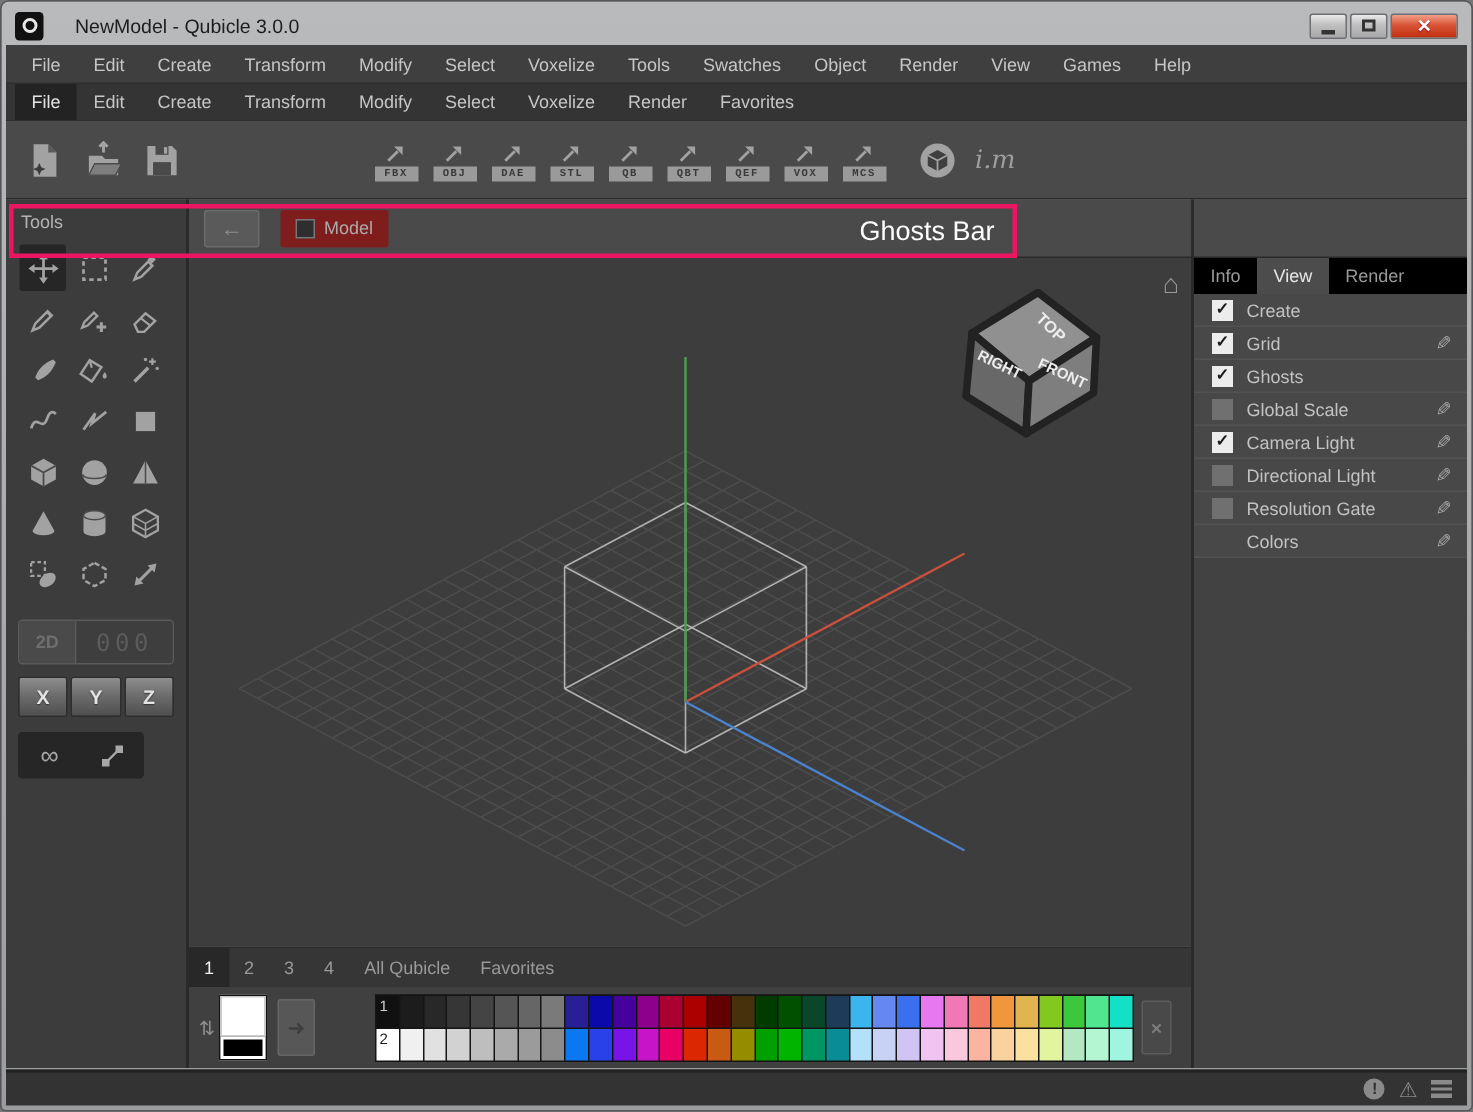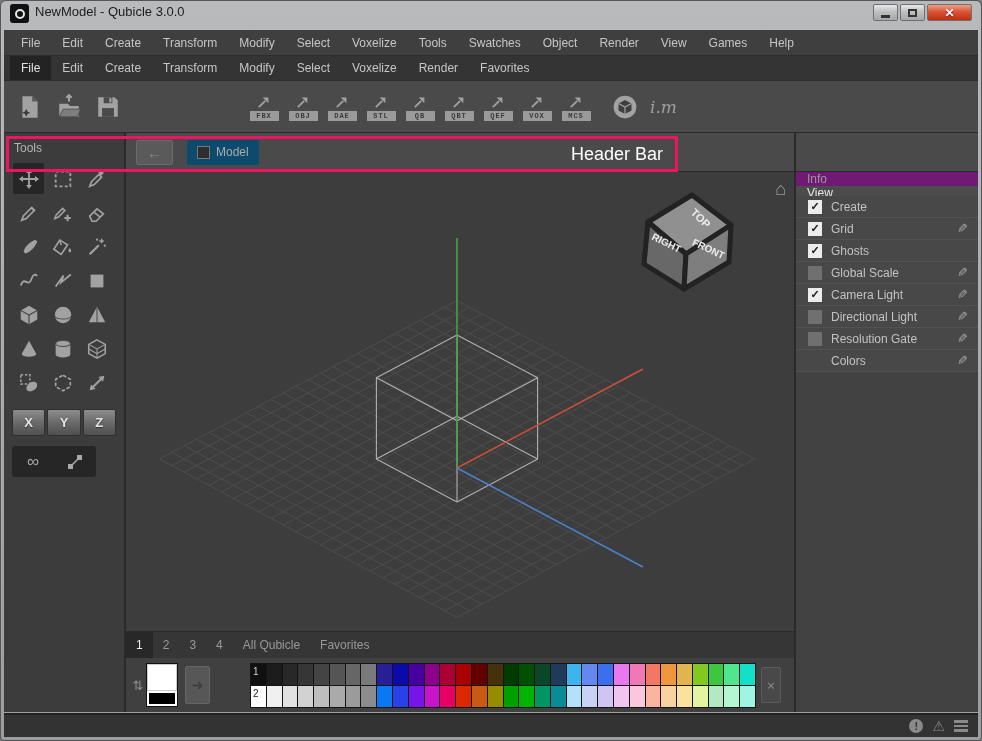--- a/index.html
+++ b/index.html
@@ -1,20 +1,20 @@
 <!DOCTYPE html>
 <html><head>
 <meta charset="utf-8">
 <style>
   html,body{margin:0;padding:0;background:#777;font-family:"Liberation Sans",sans-serif;}
   *{box-sizing:border-box;}
   .window{width:982px;height:741px;background:linear-gradient(#b9babc,#9c9d9f);border:1px solid #55565a;
     border-radius:6px 6px 4px 4px;padding:3px;display:flex;flex-direction:column;overflow:hidden;}
   
-  .titlebar{height:26px;display:flex;padding:0 6px;gap:6px;}
+  .titlebar{height:26px;display:flex;align-items:center;padding:0 6px;gap:21px;}
   .appicon{width:19px;height:19px;background:#111;border-radius:3px;display:flex;align-items:center;justify-content:center;}
   .appicon .ring{width:10px;height:10px;border:2.5px solid #e8e8e8;border-radius:50%;}
   .title{font-size:13px;color:#1c1c1c;flex:1;}
   .winbtns{display:flex;gap:2px;}
   .wbtn{height:17px;width:25px;border:1px solid #6e6f72;border-radius:2px;
     background:linear-gradient(#e9e9e9,#bfbfbf 45%,#a8a8a8);display:flex;align-items:center;justify-content:center;}
   .wbtn.close{width:45px;background:linear-gradient(#f0a088,#d95436 45%,#c03010);}
   .glyph-min{width:9px;height:3px;background:#333;margin-top:8px;}
   .glyph-max{width:9px;height:8px;border:2px solid #333;}
   .glyph-close{color:#fff;font-weight:bold;font-size:12px;line-height:1;text-shadow:0 1px 1px #802;}
@@ -40,32 +40,32 @@
   .ctrl2d .seg1{width:38px;background:#4a4a4a;color:#6e6e6e;font-weight:bold;font-size:12px;display:flex;align-items:center;justify-content:center;border-right:1px solid #5a5a5a;}
   .ctrl2d .seg2{flex:1;background:#3e3e3e;color:#5c5c5c;font-family:"DejaVu Sans Mono",monospace;font-size:16px;letter-spacing:3px;display:flex;align-items:center;justify-content:center;}
   .xyzrow{margin:8px 8px 0;display:flex;gap:2px;}
   .axisbtn{flex:1;height:27px;border:1px solid #2e2e2e;border-radius:2px;color:#e4e4e4;font-weight:bold;font-size:13px;
     background:linear-gradient(#8d8d8d,#6a6a6a 50%,#4f4f4f);display:flex;align-items:center;justify-content:center;text-shadow:0 1px 1px #333;}
   .maskrow{margin:10px 8px 0;display:flex;width:84px;background:#262626;border-radius:3px;}
   .maskbtn{width:42px;height:31px;display:flex;align-items:center;justify-content:center;color:#a8a8a8;font-size:17px;}
   .centercol{flex:1;display:flex;flex-direction:column;min-width:0;}
   .headerband{height:39px;background:#4a4a4a;display:flex;align-items:center;padding:0 10px;gap:14px;border-bottom:1px solid #2a2a2a;}
   .backbtn{width:37px;height:25px;background:#5a5a5a;border:1px solid #6b6b6b;border-radius:2px;display:flex;align-items:center;justify-content:center;color:#8e8e8e;font-size:15px;}
-  .modeltab{height:25px;background:#0c4a6e;border-radius:2px;display:flex;align-items:center;gap:6px;padding:0 10px;color:#ababab;font-size:12px;}
+  .modeltab{height:25px;background:#7f1d1d;border-radius:2px;display:flex;align-items:center;gap:6px;padding:0 10px;color:#ababab;font-size:12px;}
   .modeltab .sq{width:13px;height:13px;background:#2e2e2e;border:1px solid #777;}
   .annot{position:absolute;left:2px;top:3px;width:672px;height:36px;border:3px solid #ec1562;z-index:30;
     display:flex;align-items:center;justify-content:flex-end;padding-right:12px;pointer-events:none;}
   .annot-label{color:#fff;font-size:18px;}
   .viewport{flex:1;background:#3d3d3d;position:relative;overflow:hidden;}
   .homeicon{position:absolute;right:8px;top:8px;color:#9a9a9a;font-size:18px;line-height:1;}
   .navcube{position:absolute;right:58px;top:16px;}
   
   .rightpanel{width:184px;background:#424242;border-left:2px solid #2a2a2a;display:flex;flex-direction:column;}
   .rp-band{height:39px;background:#4a4a4a;border-bottom:1px solid #2a2a2a;}
-  .rp-tabs{display:flex;background:#701a75;height:24px;flex-direction:column;}
+  .rp-tabs{display:flex;background:#000000;height:24px;}
   .rp-tab{padding:0 11px;font-size:12px;color:#999;display:flex;align-items:center;}
   .rp-tab.active{background:#4c4c4c;color:#e8e8e8;}
   .rp-rows{background:#484848;}
   .rp-row{height:22px;display:flex;align-items:center;gap:9px;padding:0 10px 0 12px;border-bottom:1px solid #525252;}
   .cb{width:14px;height:14px;flex:none;}
   .cb.on{background:#ececec;color:#1d1d1d;font-size:11px;font-weight:bold;display:flex;align-items:center;justify-content:center;line-height:1;}
   .cb.off{background:#707070;}
   .cb.none{background:transparent;}
   .rp-label{flex:1;color:#c2c2c2;font-size:12px;white-space:nowrap;}
   .pencil{color:#a6a6a6;font-size:13px;transform:scaleX(-1);}
@@ -351,21 +351,21 @@
       <div class="tbtn" style="margin-left: 10px;">
         <svg width="26" height="26" viewBox="0 0 24 24">
           <use href="#i-sketchfab"></use>
         </svg>
       </div>
       <div class="im-logo">i.m</div>
     </div>
 
   <div class="mainrow">
     <div class="annot">
-      <span class="annot-label">Header Bar</span>
+      <span class="annot-label">Ghosts Bar</span>
     </div>
 
     <div class="toolspanel">
       <div class="tools-title">Tools</div>
       <div class="toolgrid">
           <div class="tool selected">
             <svg width="22" height="22" viewBox="0 0 24 24">
               <use href="#t-move"></use>
             </svg>
           </div>
@@ -463,20 +463,24 @@
             <svg width="22" height="22" viewBox="0 0 24 24">
               <use href="#t-framebox"></use>
             </svg>
           </div>
           <div class="tool">
             <svg width="22" height="22" viewBox="0 0 24 24">
               <use href="#t-resize"></use>
             </svg>
           </div>
         </div>
+      <div class="ctrl2d">
+        <div class="seg1">2D</div>
+        <div class="seg2">000</div>
+      </div>
       <div class="xyzrow">
           <div class="axisbtn">X</div>
           <div class="axisbtn">Y</div>
           <div class="axisbtn">Z</div>
         </div>
       <div class="maskrow">
         <div class="maskbtn">
             <span>∞</span>
           </div>
         <div class="maskbtn">

